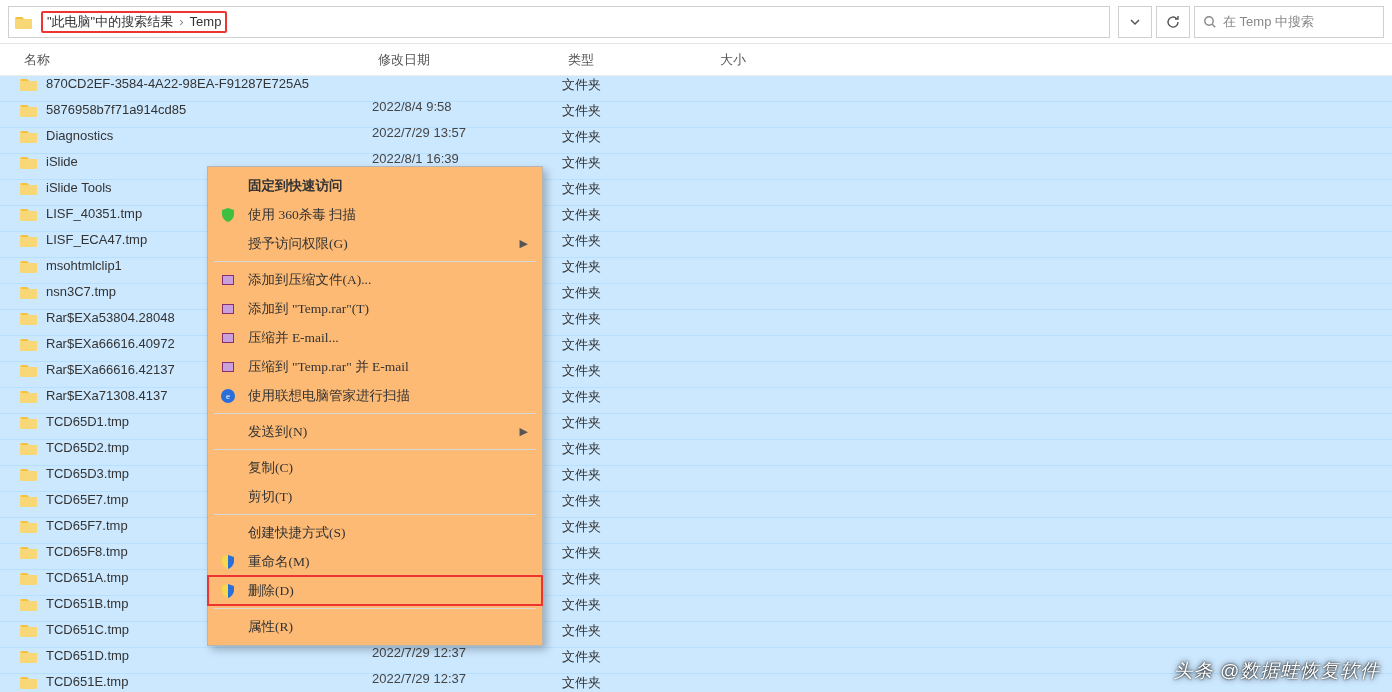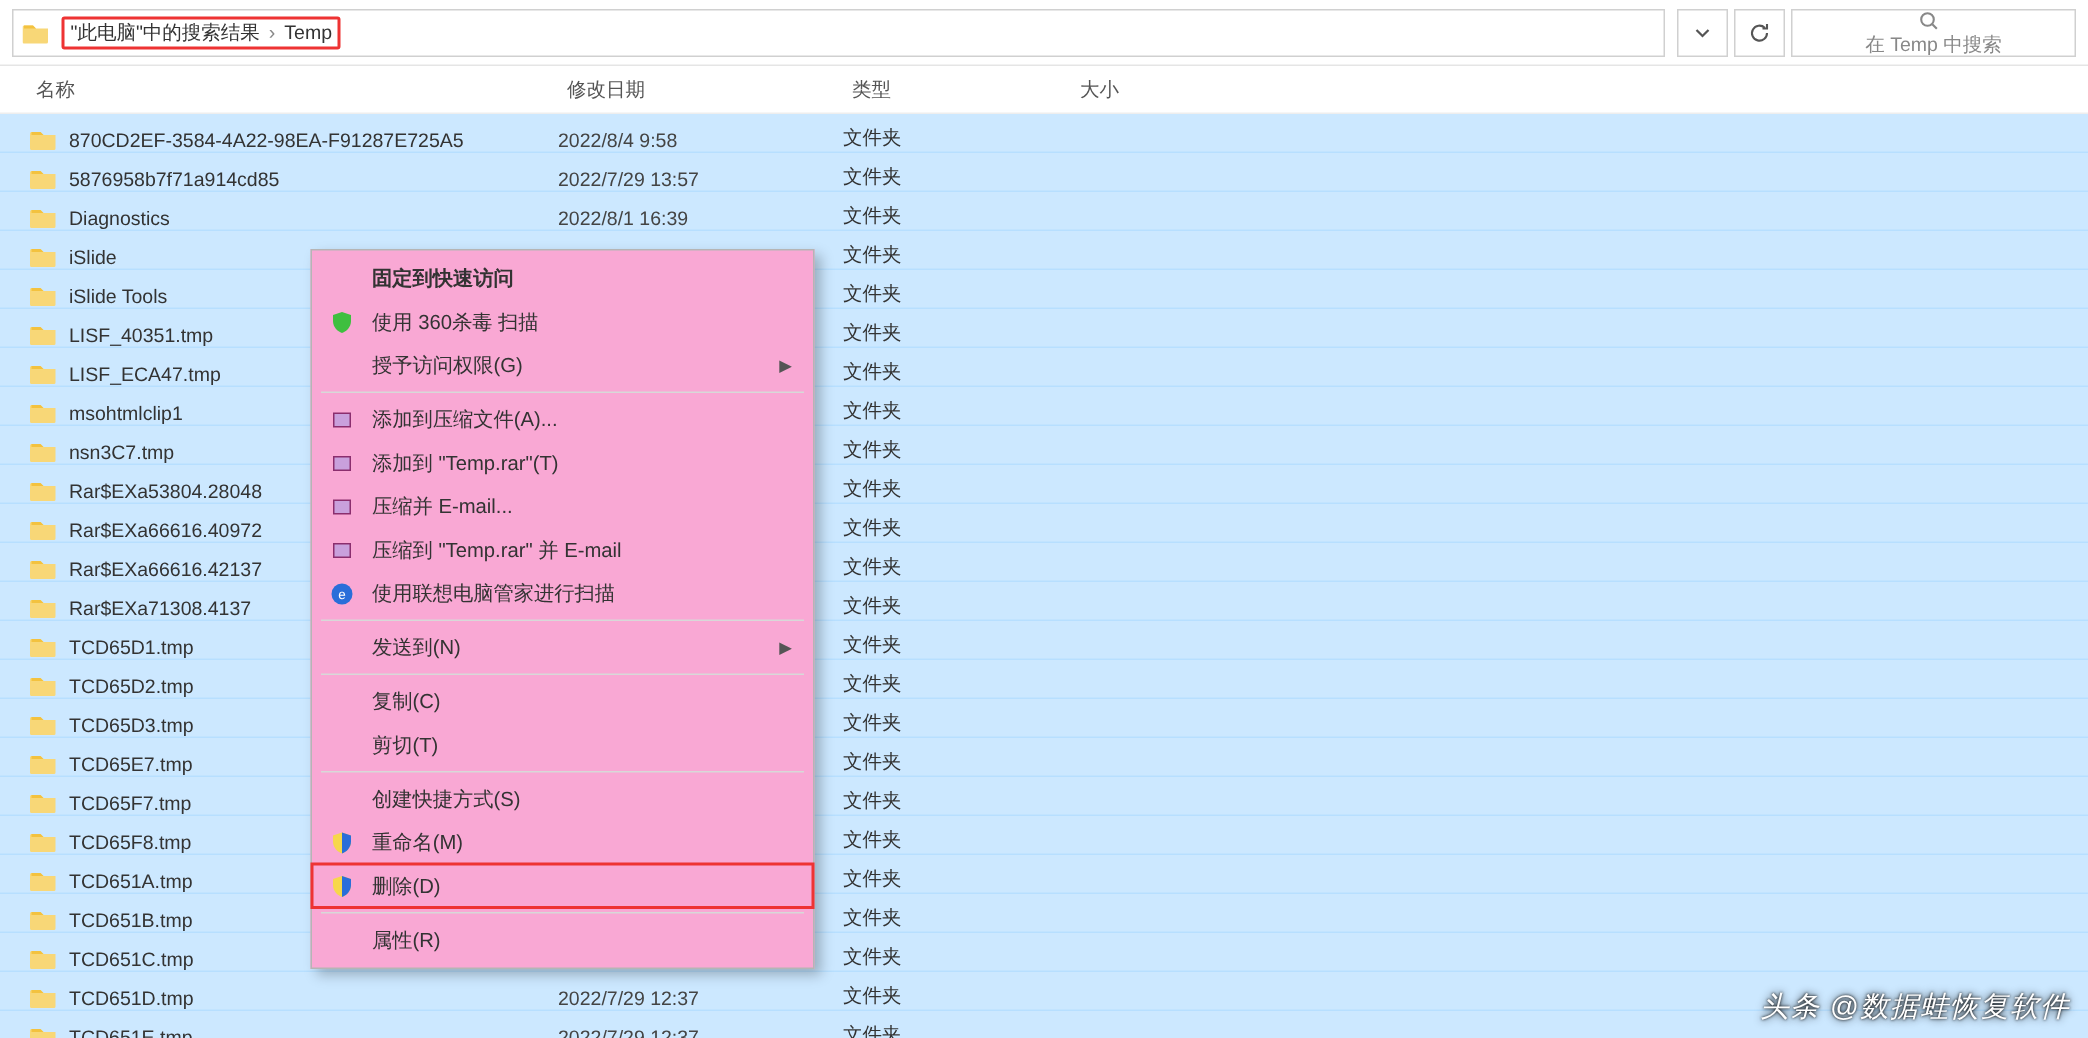--- a/index.html
+++ b/index.html
@@ -7,41 +7,41 @@
   body { width:1392px; height:692px; overflow:hidden; position:relative; }
 
   
   .addr-row { display:flex; align-items:center; height:44px; border-bottom:1px solid #e5e5e5; }
   .addr-box { flex:1; display:flex; align-items:center; border:1px solid #d0d0d0; height:32px; margin:6px 6px 6px 8px; padding:0 6px; background:#fff; }
   .addr-box .folder-ico { width:18px; height:16px; margin-right:8px; }
   .breadcrumb { display:flex; align-items:center; gap:6px; padding:2px 6px; }
   .breadcrumb .sep { color:#888; }
   .breadcrumb-highlight { border:2px solid #e33; padding:0 4px; border-radius:2px; }
   .addr-btn { width:34px; height:32px; border:1px solid #d0d0d0; display:flex; align-items:center; justify-content:center; cursor:pointer; background:#fff; margin:0 2px; }
-  .search-box { width:190px; height:32px; border:1px solid #d0d0d0; margin:6px 8px 6px 2px; display:flex; align-items:center; padding:0 8px; color:#888; background:#fff;flex-direction:column; }
+  .search-box { width:190px; height:32px; border:1px solid #d0d0d0; margin:6px 8px 6px 2px; display:flex; align-items:center; padding:0 8px; color:#888; background:#fff; }
   .search-box svg { margin-right:6px; flex-shrink:0; }
 
   
   .col-header { display:flex; height:32px; align-items:center; font-size:13px; color:#555; border-bottom:1px solid #eee; padding-left:24px; }
   .col-name  { width:354px; }
   .col-date  { width:190px; }
   .col-type  { width:152px; }
   .col-size  { width:120px; }
 
   
   .file-list { position:relative; }
-  .row { display:flex; align-items:flex-end; height:26px; padding-left:20px; background:#cce8ff; border-bottom:1px solid #b7dfff; cursor:default; }
+  .row { display:flex; align-items:flex-start; height:26px; padding-left:20px; background:#cce8ff; border-bottom:1px solid #b7dfff; cursor:default; }
   .row .ico { width:18px; height:16px; margin-right:8px; flex-shrink:0; }
   .row .fname { width:326px; overflow:hidden; white-space:nowrap; }
   .row .fdate { width:190px; color:#444;margin-top:23px; }
   .row .ftype { width:152px; }
   .row .fsize { width:120px; }
 
   
-  .ctxmenu { position:absolute; left:207px; top:166px; width:336px; background:#f9a8d4; border:1px solid #b5b5b5; box-shadow:4px 4px 8px rgba(0,0,0,.25); padding:4px 0; z-index:20; }
+  .ctxmenu { position:absolute; left:207px; top:166px; width:336px; background:#fdba74; border:1px solid #b5b5b5; box-shadow:4px 4px 8px rgba(0,0,0,.25); padding:4px 0; z-index:20;font-family:Liberation Serif, serif; }
   .ctx-item { display:flex; align-items:center; height:29px; padding:0 14px 0 10px; cursor:default; font-size:13.5px; }
   .ctx-item .mico { width:20px; height:20px; margin-right:10px; display:flex; align-items:center; justify-content:center; flex-shrink:0; }
   .ctx-item .lbl { flex:1; }
   .ctx-item .arrow { color:#555; font-size:11px; }
   .ctx-sep { height:1px; background:#d8d8d8; margin:3px 6px; }
   .ctx-highlight { outline:2px solid #e33; outline-offset:-1px; }
 
   
   .watermark { position:absolute; right:12px; bottom:8px; font-size:19px; color:#fff; text-shadow:0 0 6px rgba(0,0,0,.9), 0 0 2px #000; font-style:italic; font-weight:500; letter-spacing:1px; z-index:5; }
 

